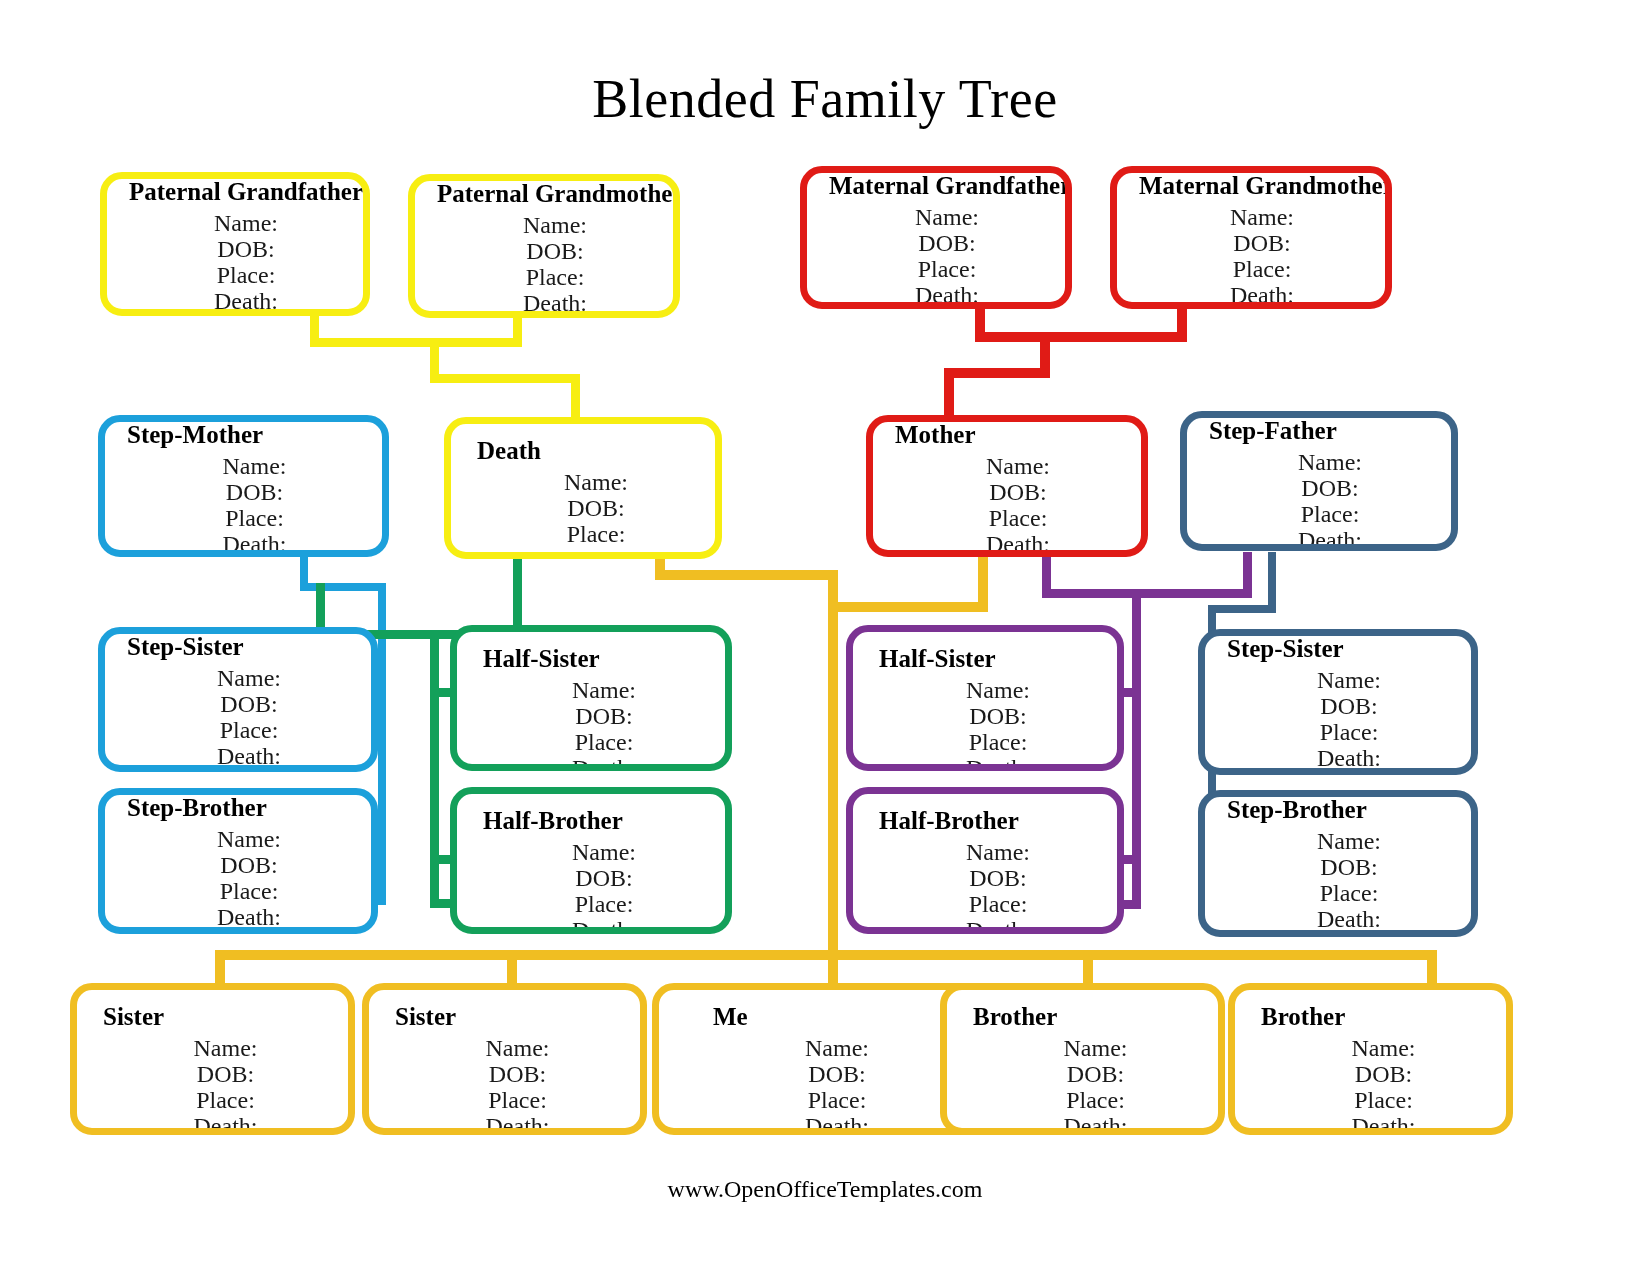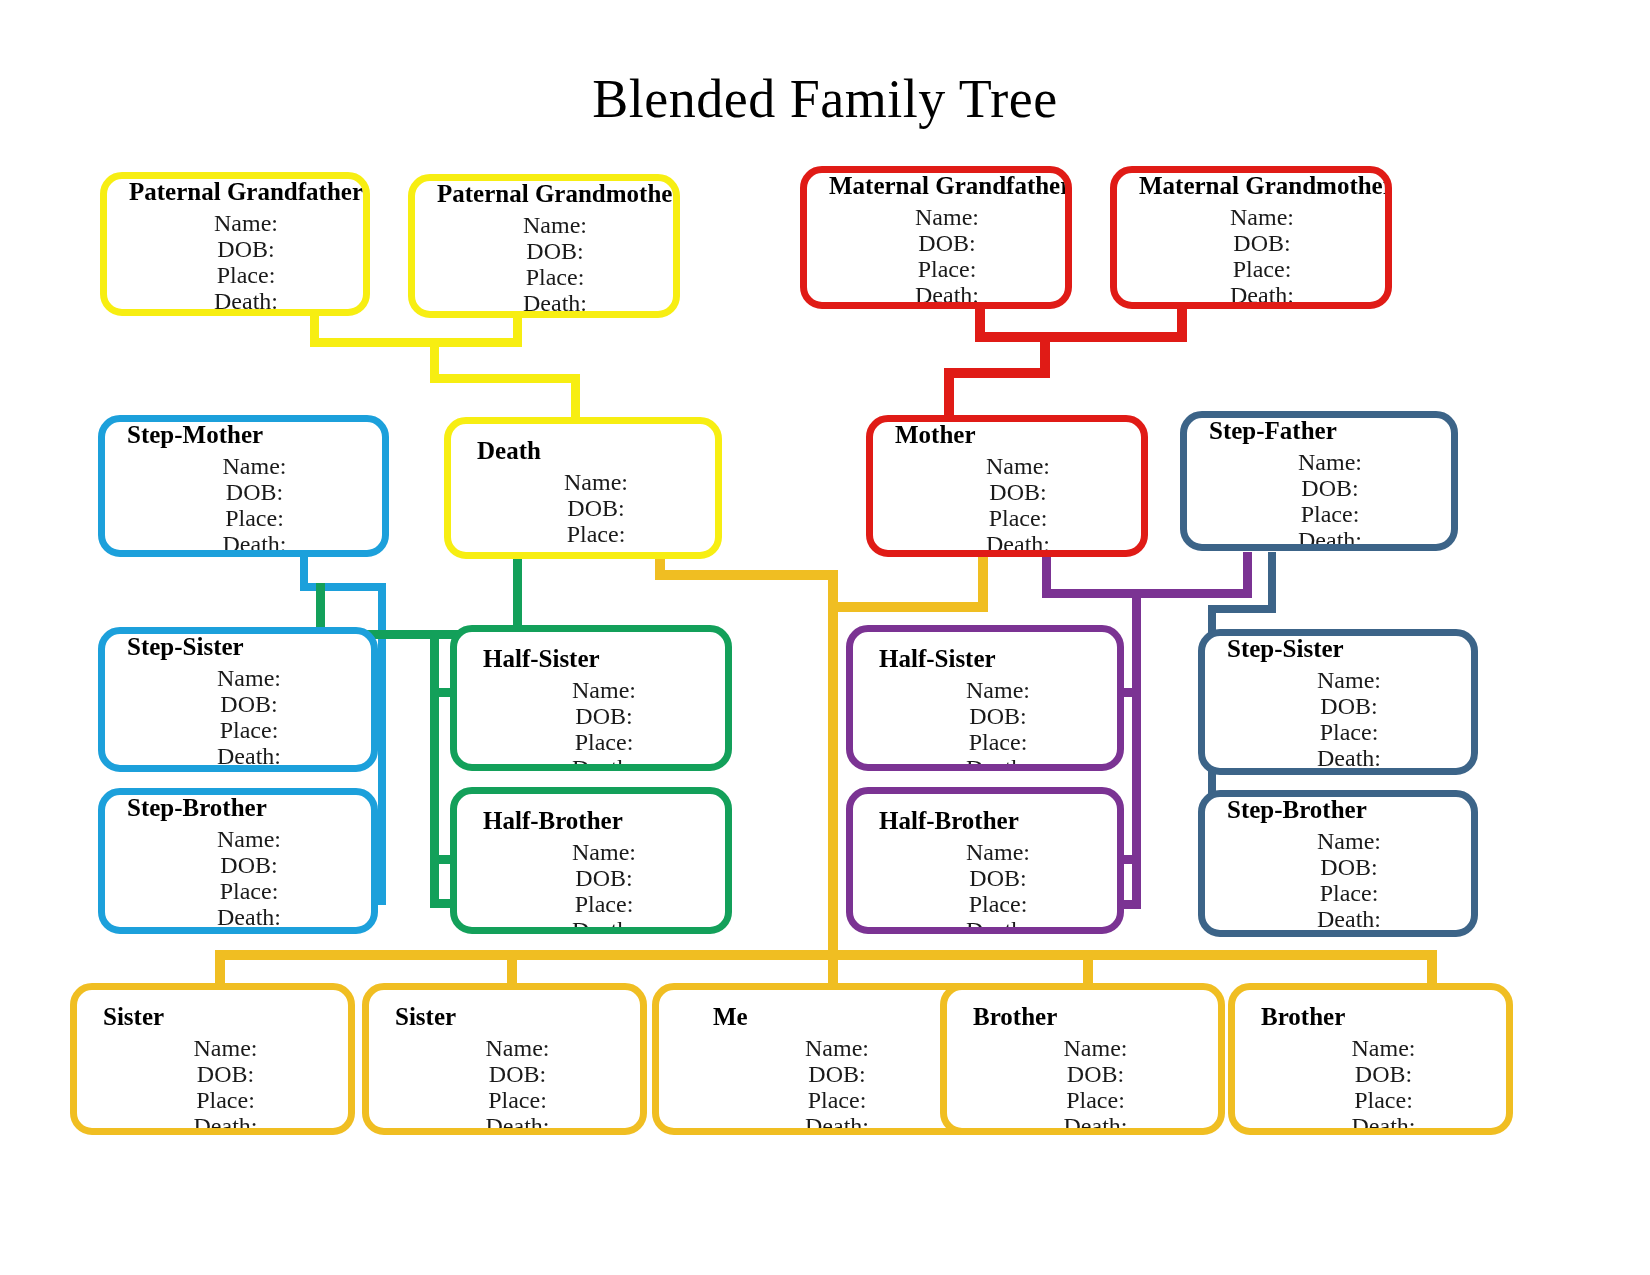--- a/index.html
+++ b/index.html
@@ -393,14 +393,15 @@
       <div class="title">Brother</div>
       <div class="fields">
         <div>Name:</div>
         <div>DOB:</div>
         <div>Place:</div>
         <div>Death:</div>
       </div>
     </div>
   </div>
 
+  <div id="footer">www.OpenOfficeTemplates.com</div>
 
 </div>
 
 </body></html>

